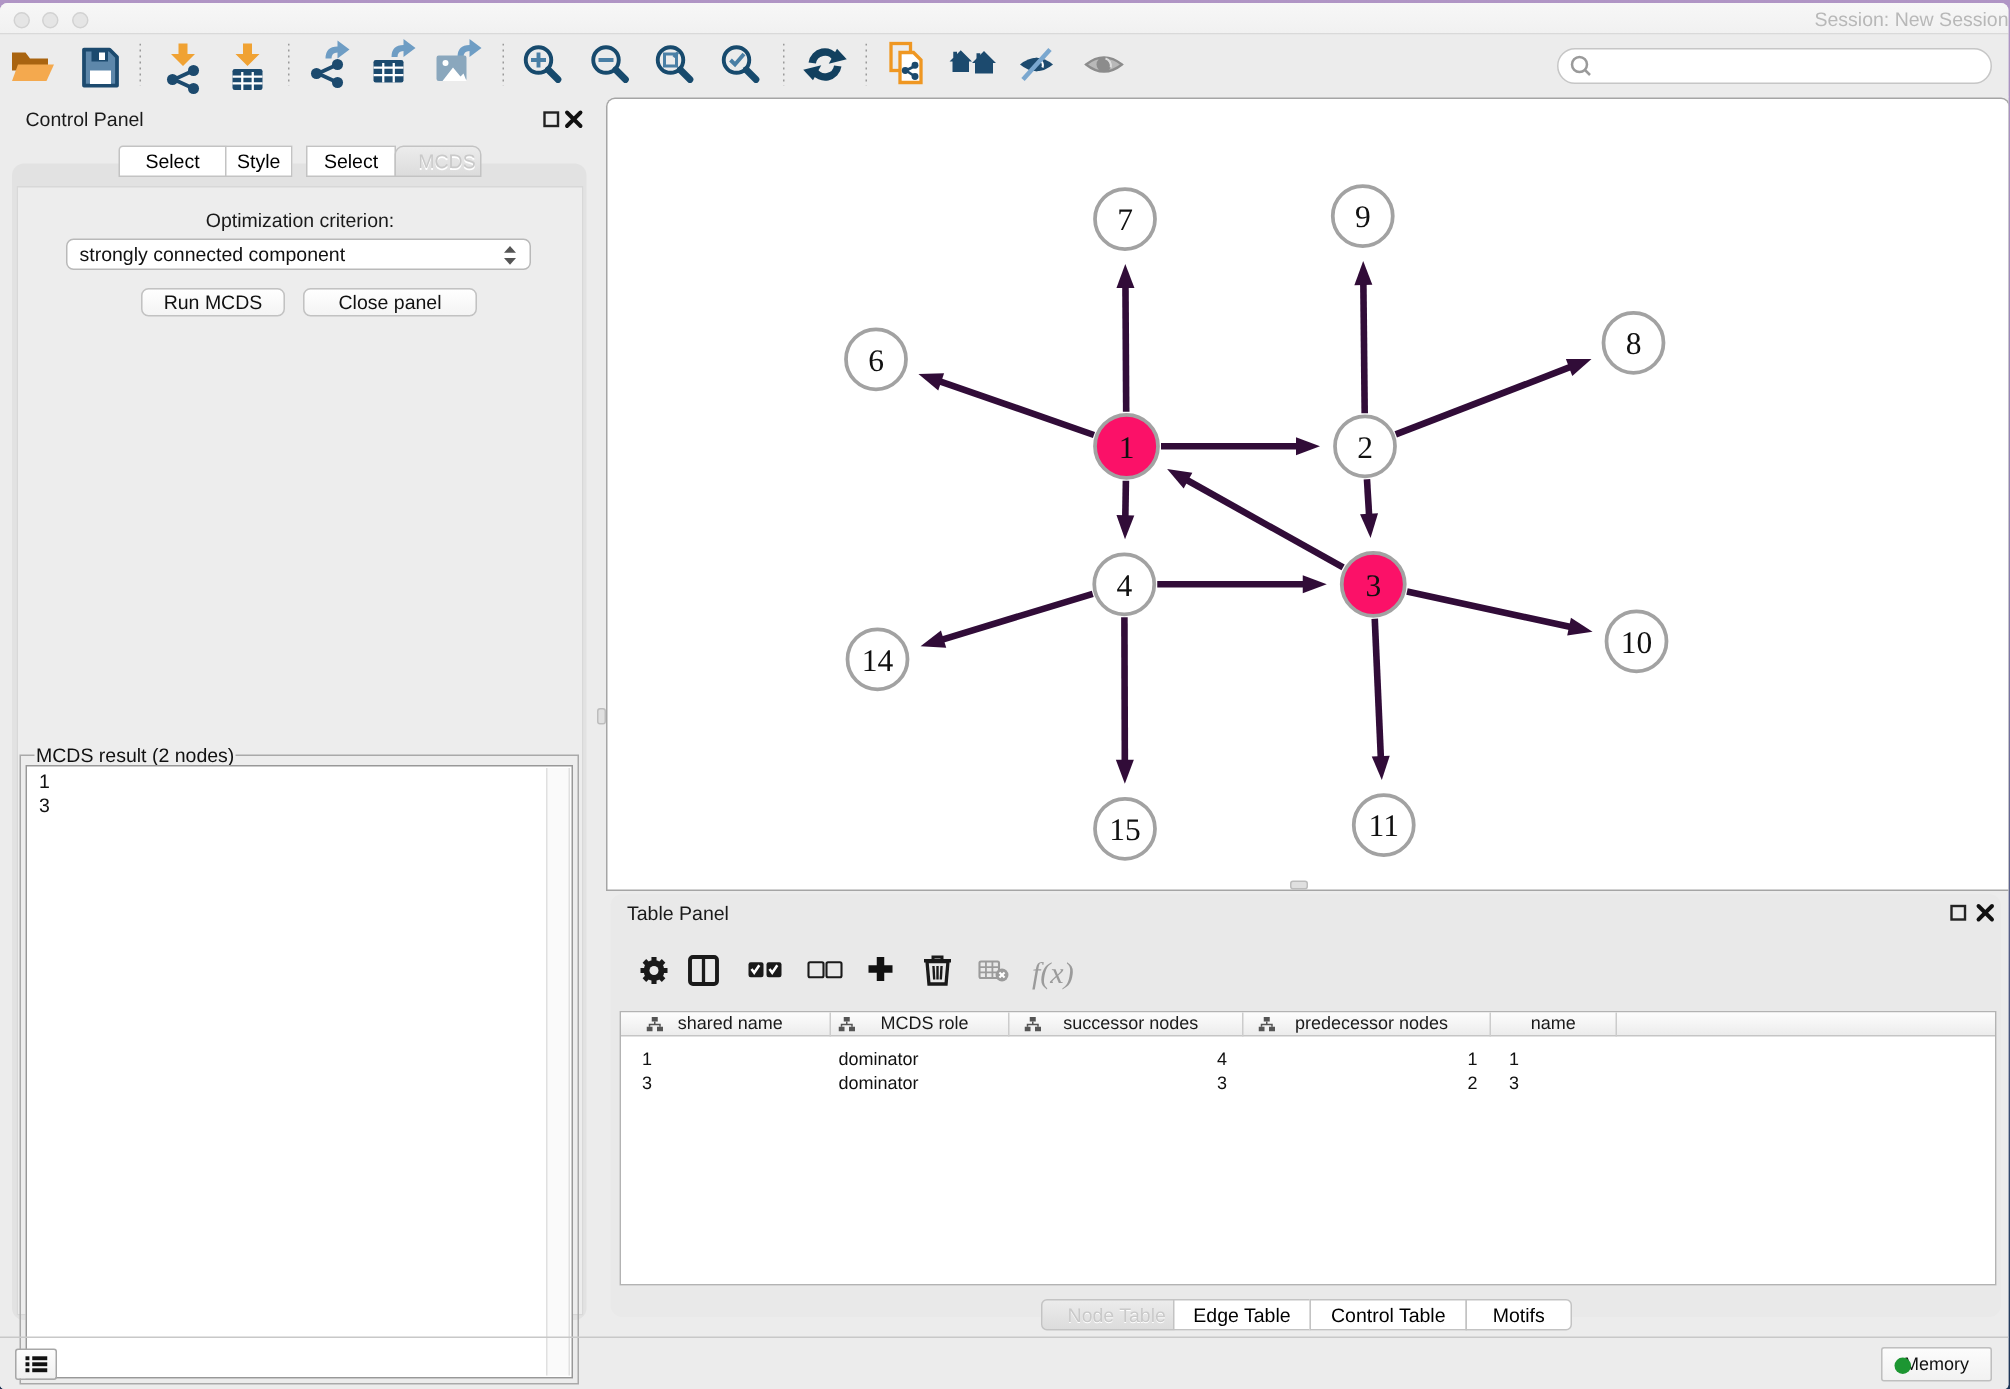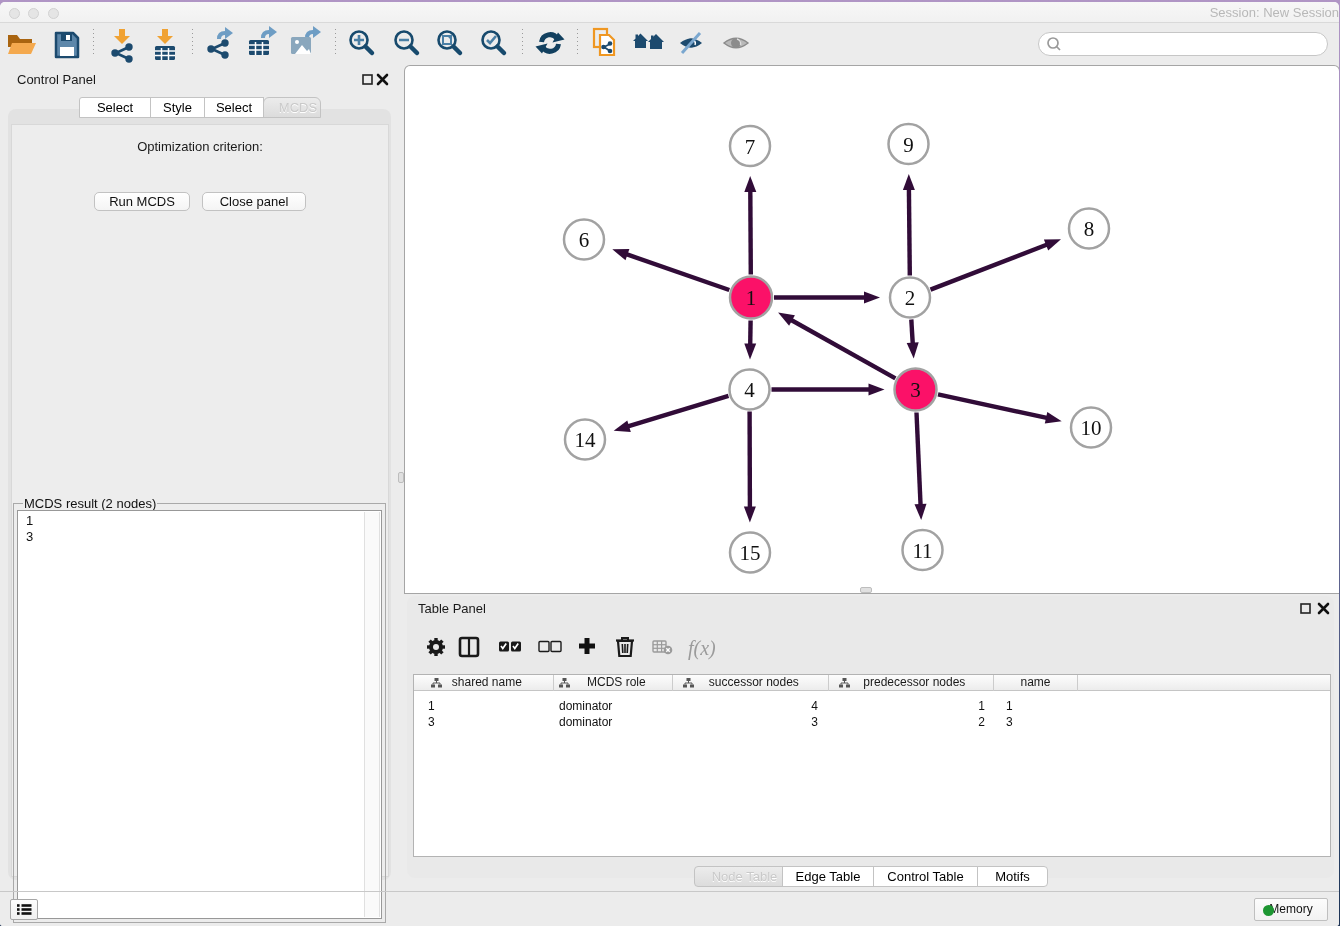--- a/index.html
+++ b/index.html
@@ -211,27 +211,31 @@
       <rect x="3" y="2" width="9" height="9" fill="none" stroke="#222" stroke-width="1.6"></rect>
       <g stroke="#111" stroke-width="2.6" stroke-linecap="round">
           <line x1="18" y1="2" x2="27" y2="11"></line>
           <line x1="27" y1="2" x2="18" y2="11"></line>
         </g>
     </svg>
     <div id="cp-card"></div>
     <div id="cp-inner"></div>
     <div id="cp-tabs">
       <div class="tab" style="left:0; width:72px; border-radius:3px 0 0 0;">Select</div>
-      <div class="tab" style="left:71px; width:55px;">Style</div>
+      <div class="tab" style="left:71px; width:45px;">Style</div>
       <div class="tab" style="left:125px; width:60px;">Select</div>
       <div class="tab tabsel" style="left:184px; width:58px; border-radius:6px 6px 0 0;">MCDS</div>
     </div>
     <div id="opt-label">Optimization criterion:</div>
+    <div id="opt-select">strongly connected component<svg width="12" height="15" style="position:absolute;right:7px;top:3px;">
+        <path d="M2,5.5 L6,1 L10,5.5 Z" fill="#555"></path>
+        <path d="M2,9 L6,13.5 L10,9 Z" fill="#555"></path>
+      </svg></div>
     <div class="btn" style="left:94px; top:128px; width:96px;">Run MCDS</div>
-    <div class="btn" style="left:202px; top:128px; width:104px;">Close panel</div>
+    <div class="btn" style="left:202px; top:128px; width:116px;">Close panel</div>
     <div id="mcds-box">
       <div id="mcds-legend">MCDS result (2 nodes)</div>
       <div id="mcds-white">1<br>3<div id="mcds-scroll"></div></div>
     </div>
 
     <div id="net">
       <svg width="934" height="505" viewBox="405 88 934 505" style="position:absolute;left:0;top:22px;">
         <g stroke="#310c38" stroke-width="4.4">
           <line x1="750.8" y1="274.5" x2="750.3" y2="190.0"></line>
           <line x1="729.3" y1="290.0" x2="625.6" y2="253.9"></line>

